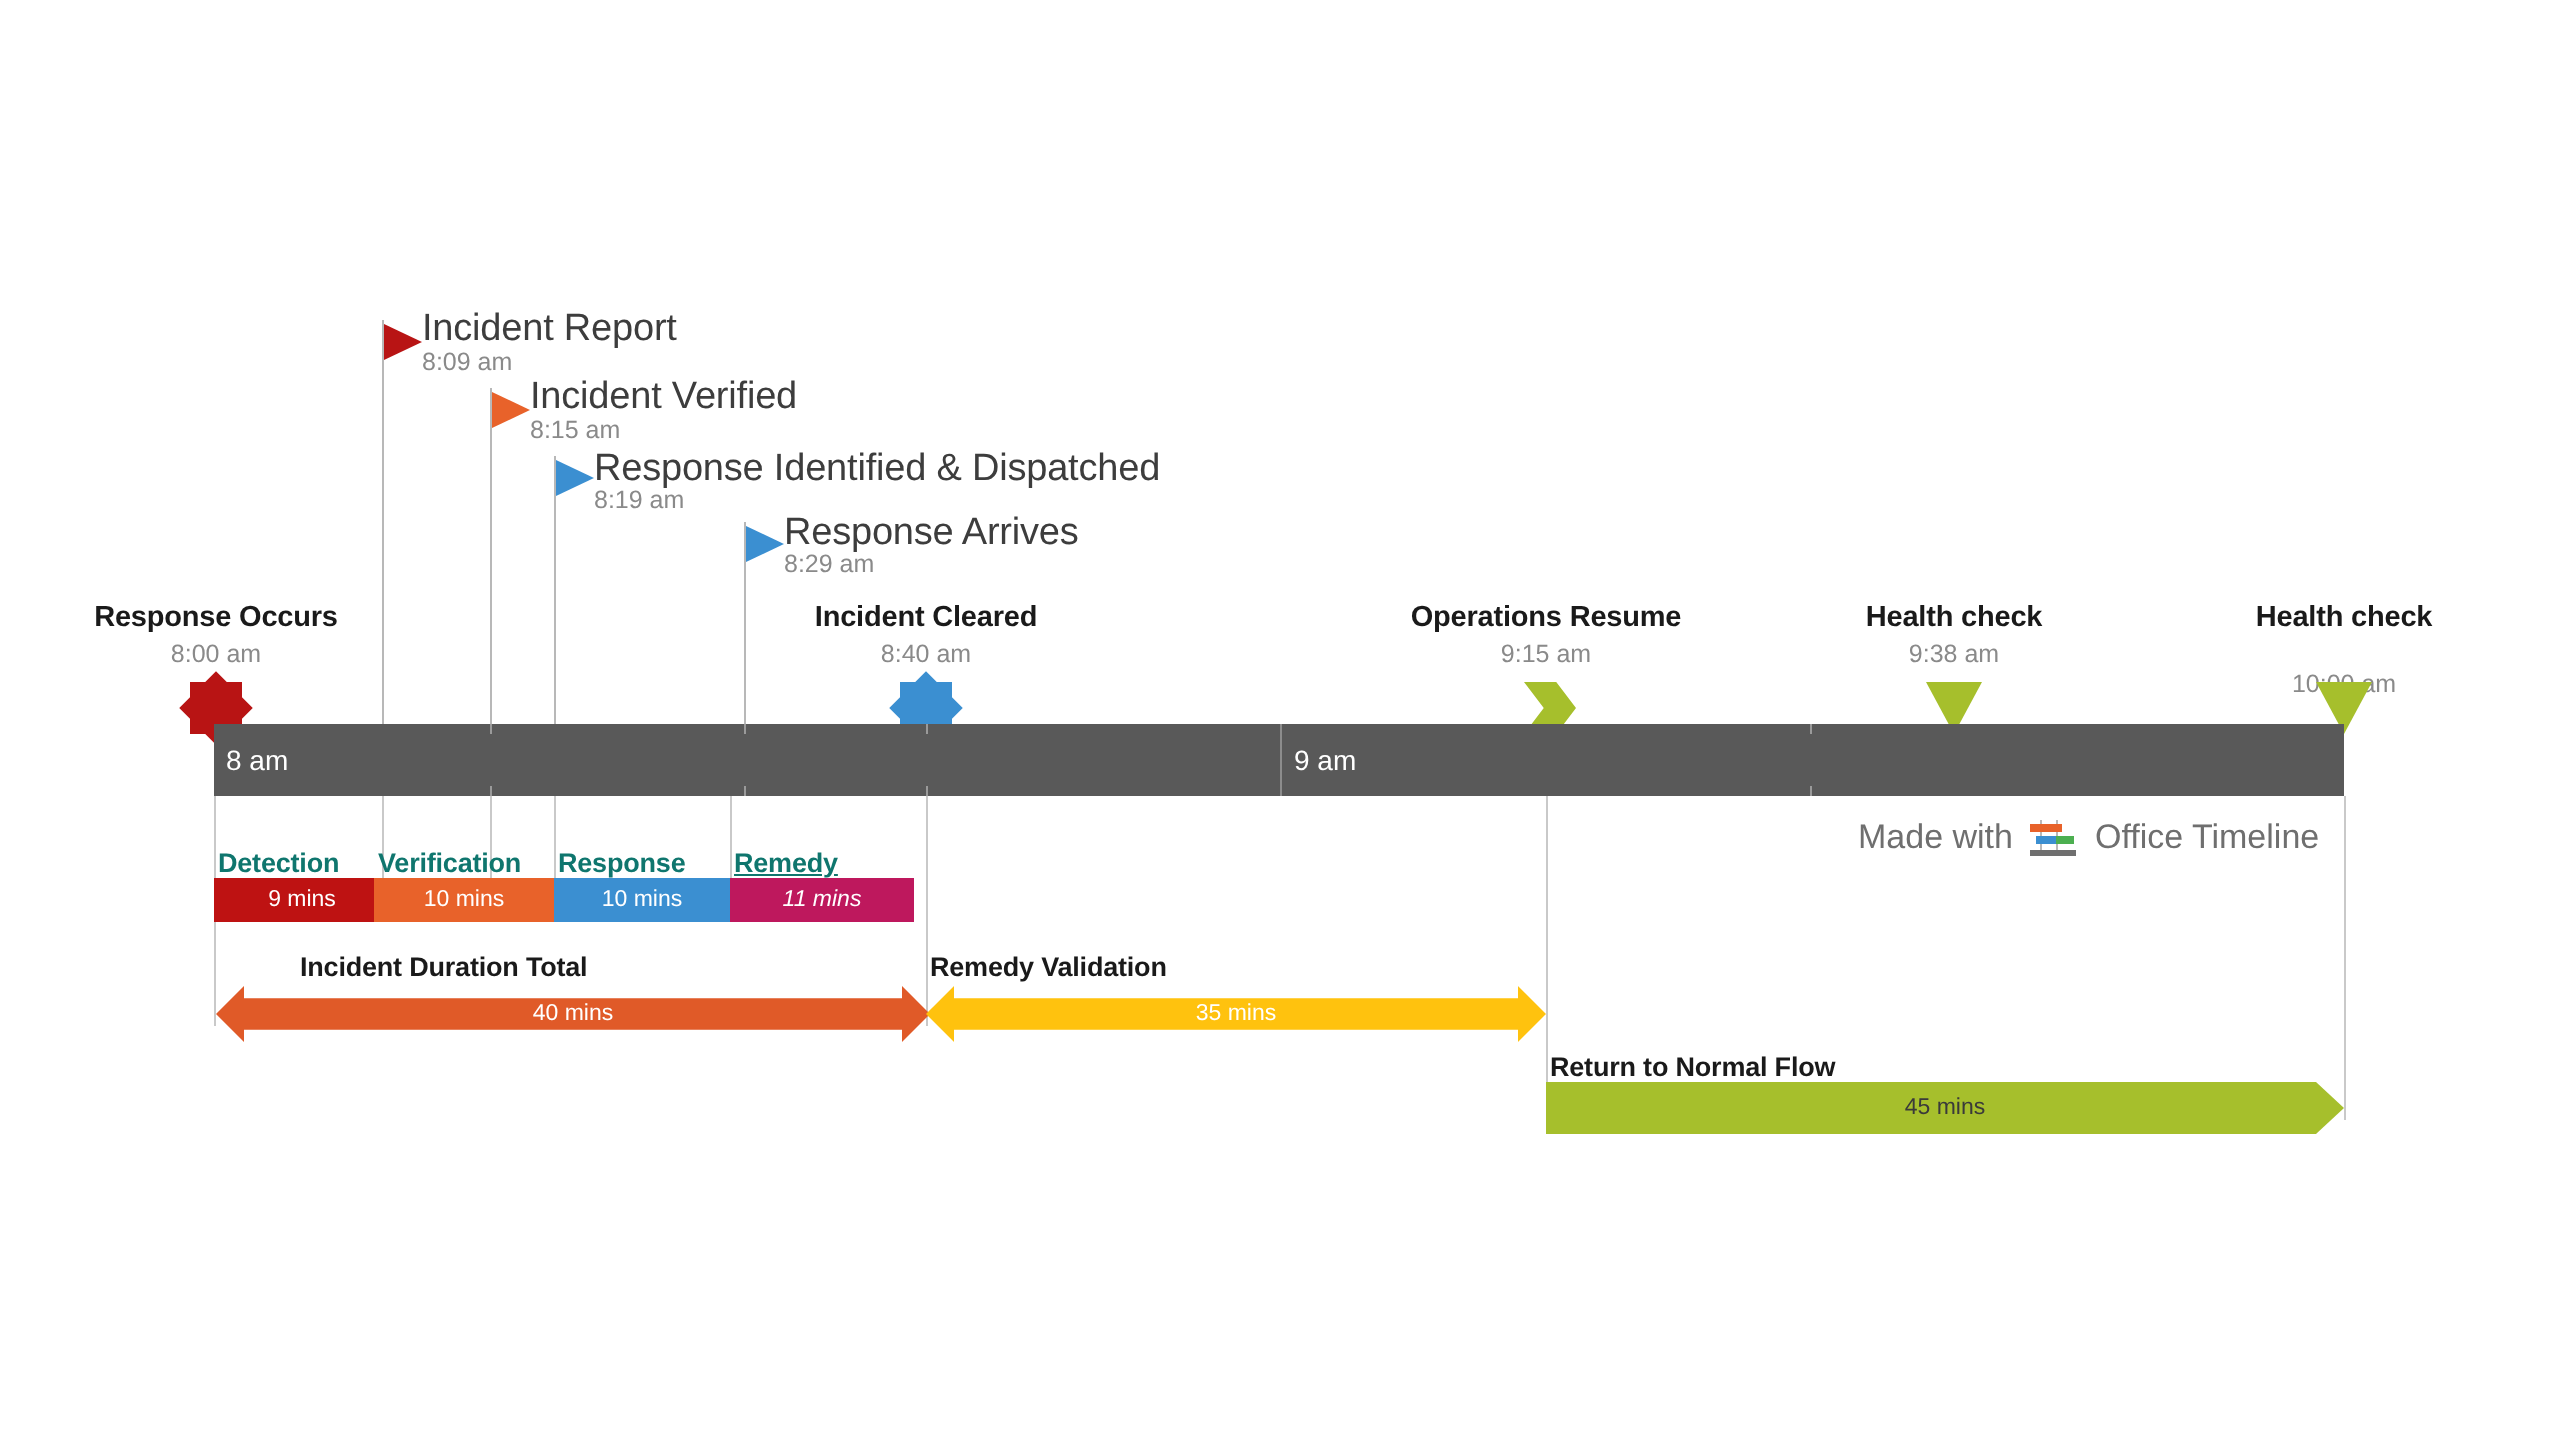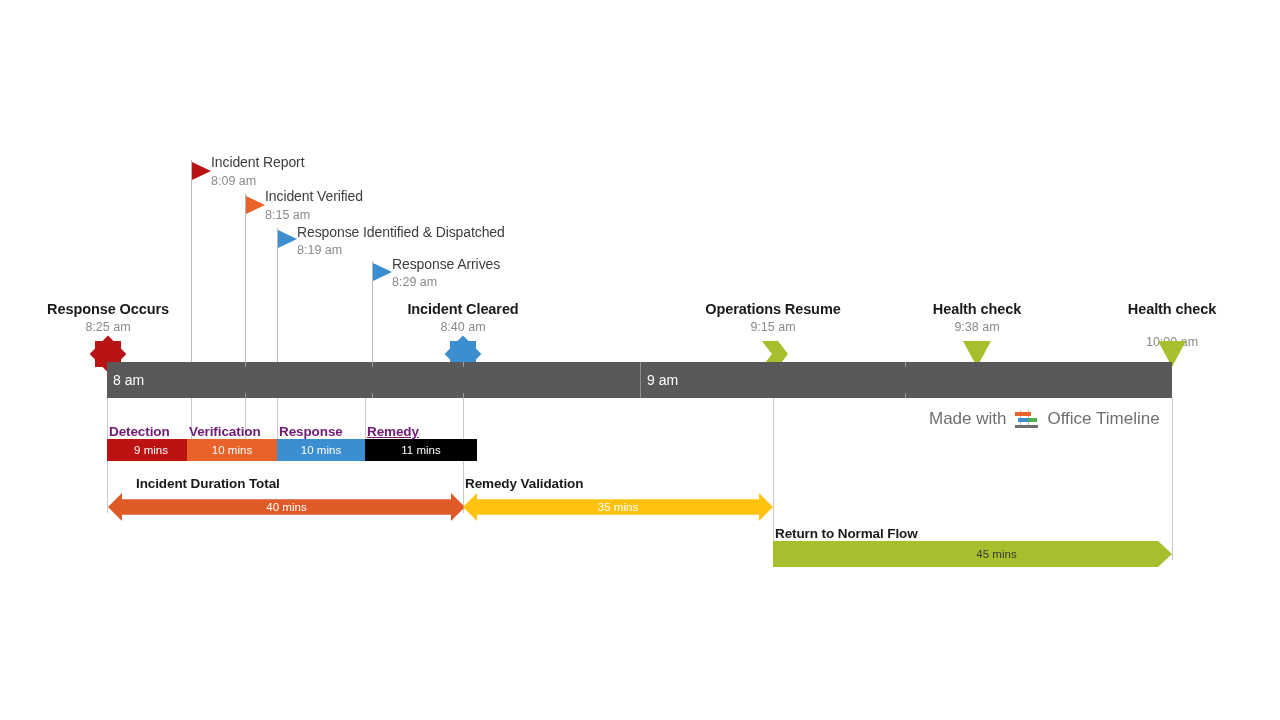--- a/index.html
+++ b/index.html
@@ -25,21 +25,21 @@
     background: #b8b8b8;
   }
   .flag-tri {
     position: absolute;
     width: 0; height: 0;
     border-top: 9px solid transparent;
     border-bottom: 9px solid transparent;
   }
   .flag-title {
     position: absolute;
-    font-size: 14px;
+    font-size: 19px;
     color: #3d3d3d;
     white-space: nowrap;
     letter-spacing: -0.1px;
   }
   .flag-date {
     position: absolute;
     font-size: 12.5px;
     color: #8a8a8a;
     white-space: nowrap;
   }
@@ -128,21 +128,21 @@
     color: #ffffff;
     font-size: 11.5px;
     line-height: 22px;
     text-align: center;
     overflow: hidden;
   }
   .seg-label {
     position: absolute;
     font-size: 13.5px;
     font-weight: bold;
-    color: #701a75;
+    color: #0f766e;
     white-space: nowrap;
     letter-spacing: -0.1px;
   }
 
   
   .arrow-wrap { position: absolute; }
   .arrow-body {
     position: absolute;
     left: 0; top: 0;
     width: 100%; height: 100%;
@@ -151,21 +151,21 @@
     position: absolute;
     left: 0; top: 0;
     width: 100%; height: 100%;
     display: flex;
     align-items: center;
     justify-content: center;
     font-size: 11.5px;
     color: #ffffff;
     pointer-events: none;
   }
-  .arrow-text.dark { color: #3a3a3a; padding-left: 24px; }
+  .arrow-text.dark { color: #3a3a3a; }
   .arrow-label {
     position: absolute;
     font-size: 13.5px;
     font-weight: bold;
     color: #1a1a1a;
     white-space: nowrap;
     letter-spacing: -0.1px;
   }
 
   
@@ -226,21 +226,21 @@
       <div class="flag-title" style="left: 297px; top: 224px;">Response Identified &amp; Dispatched</div>
       <div class="flag-date" style="left: 297px; top: 243px;">8:19 am</div>
       <div class="flag-pole" style="left: 372px; top: 261px; height: 103px;"></div>
       <div class="flag-tri" style="left: 373px; top: 263px; border-left: 19px solid rgb(59, 143, 209);"></div>
       <div class="flag-title" style="left: 392px; top: 256px;">Response Arrives</div>
       <div class="flag-date" style="left: 392px; top: 275px;">8:29 am</div>
     </div>
 
   <div id="axis-ms-layer">
       <div class="ms-title" style="left: 108px; top: 301px;">Response Occurs</div>
-      <div class="ms-date" style="left: 108px; top: 320px;">8:25 am</div>
+      <div class="ms-date" style="left: 108px; top: 320px;">8:00 am</div>
       <div class="ms-star" style="left: 108px; top: 341px; color: rgb(184, 20, 20);">
         <i></i>
         <b></b>
       </div>
       <div class="ms-title" style="left: 463px; top: 301px;">Incident Cleared</div>
       <div class="ms-date" style="left: 463px; top: 320px;">8:40 am</div>
       <div class="ms-star" style="left: 463px; top: 341px; color: rgb(59, 143, 209);">
         <i></i>
         <b></b>
       </div>
@@ -271,25 +271,25 @@
     </div>
 
   <div id="segments-layer">
       <div class="seg-label" style="left: 109px; top: 424px;">Detection</div>
       <div class="seg-bar" style="left: 107px; top: 439px; width: 88px; background: rgb(190, 18, 18);">9 mins</div>
       <div class="seg-label" style="left: 189px; top: 424px;">Verification</div>
       <div class="seg-bar" style="left: 187px; top: 439px; width: 90px; background: rgb(232, 98, 42);">10 mins</div>
       <div class="seg-label" style="left: 279px; top: 424px;">Response</div>
       <div class="seg-bar" style="left: 277px; top: 439px; width: 88px; background: rgb(59, 143, 209);">10 mins</div>
       <div class="seg-label" style="left: 367px; top: 424px; text-decoration: underline;">Remedy</div>
-      <div class="seg-bar" style="left: 365px; top: 439px; width: 112px; background: #000000;">11 mins</div>
+      <div class="seg-bar" style="left: 365px; top: 439px; width: 92px; background: #be185d; font-style: italic;">11 mins</div>
     </div>
 
   <div id="durations-layer">
-      <div class="arrow-label" style="left: 104px; top: 476px; padding-left: 32px;">Incident Duration Total</div>
+      <div class="arrow-label" style="left: 118px; top: 476px; padding-left: 32px;">Incident Duration Total</div>
       <div class="arrow-wrap" style="left: 108px; top: 493px; width: 357px; height: 28px;">
         <div class="arrow-body" style="background: rgb(224, 90, 40); clip-path: polygon(0% 50%, 3.92% 0%, 3.92% 22%, 96.08% 22%, 96.08% 0%, 100% 50%, 96.08% 100%, 96.08% 78%, 3.92% 78%, 3.92% 100%);"></div>
         <div class="arrow-text">40 mins</div>
       </div>
       <div class="arrow-label" style="left: 465px; top: 476px;">Remedy Validation</div>
       <div class="arrow-wrap" style="left: 463px; top: 493px; width: 310px; height: 28px;">
         <div class="arrow-body" style="background: rgb(255, 194, 14); clip-path: polygon(0% 50%, 4.52% 0%, 4.52% 22%, 95.48% 22%, 95.48% 0%, 100% 50%, 95.48% 100%, 95.48% 78%, 4.52% 78%, 4.52% 100%);"></div>
         <div class="arrow-text">35 mins</div>
       </div>
       <div class="arrow-label" style="left: 775px; top: 526px;">Return to Normal Flow</div>

